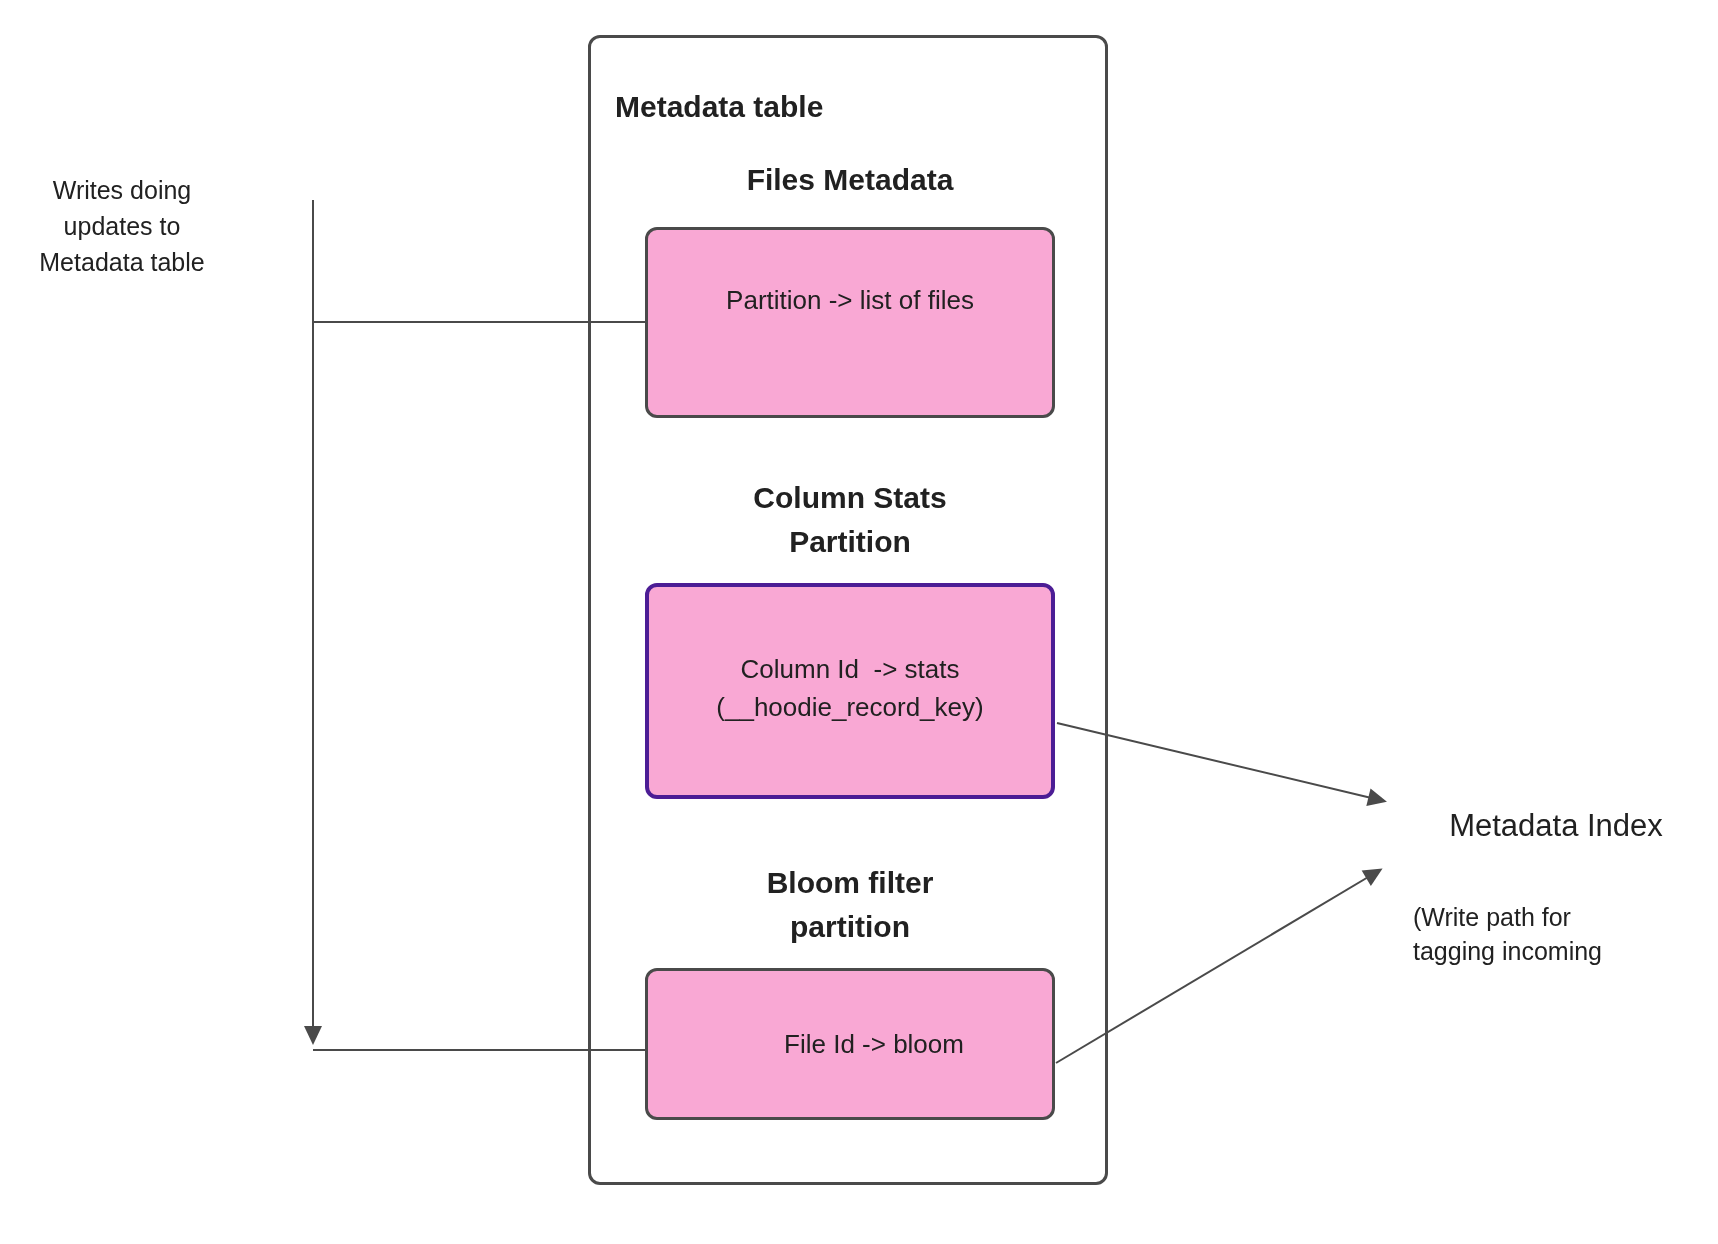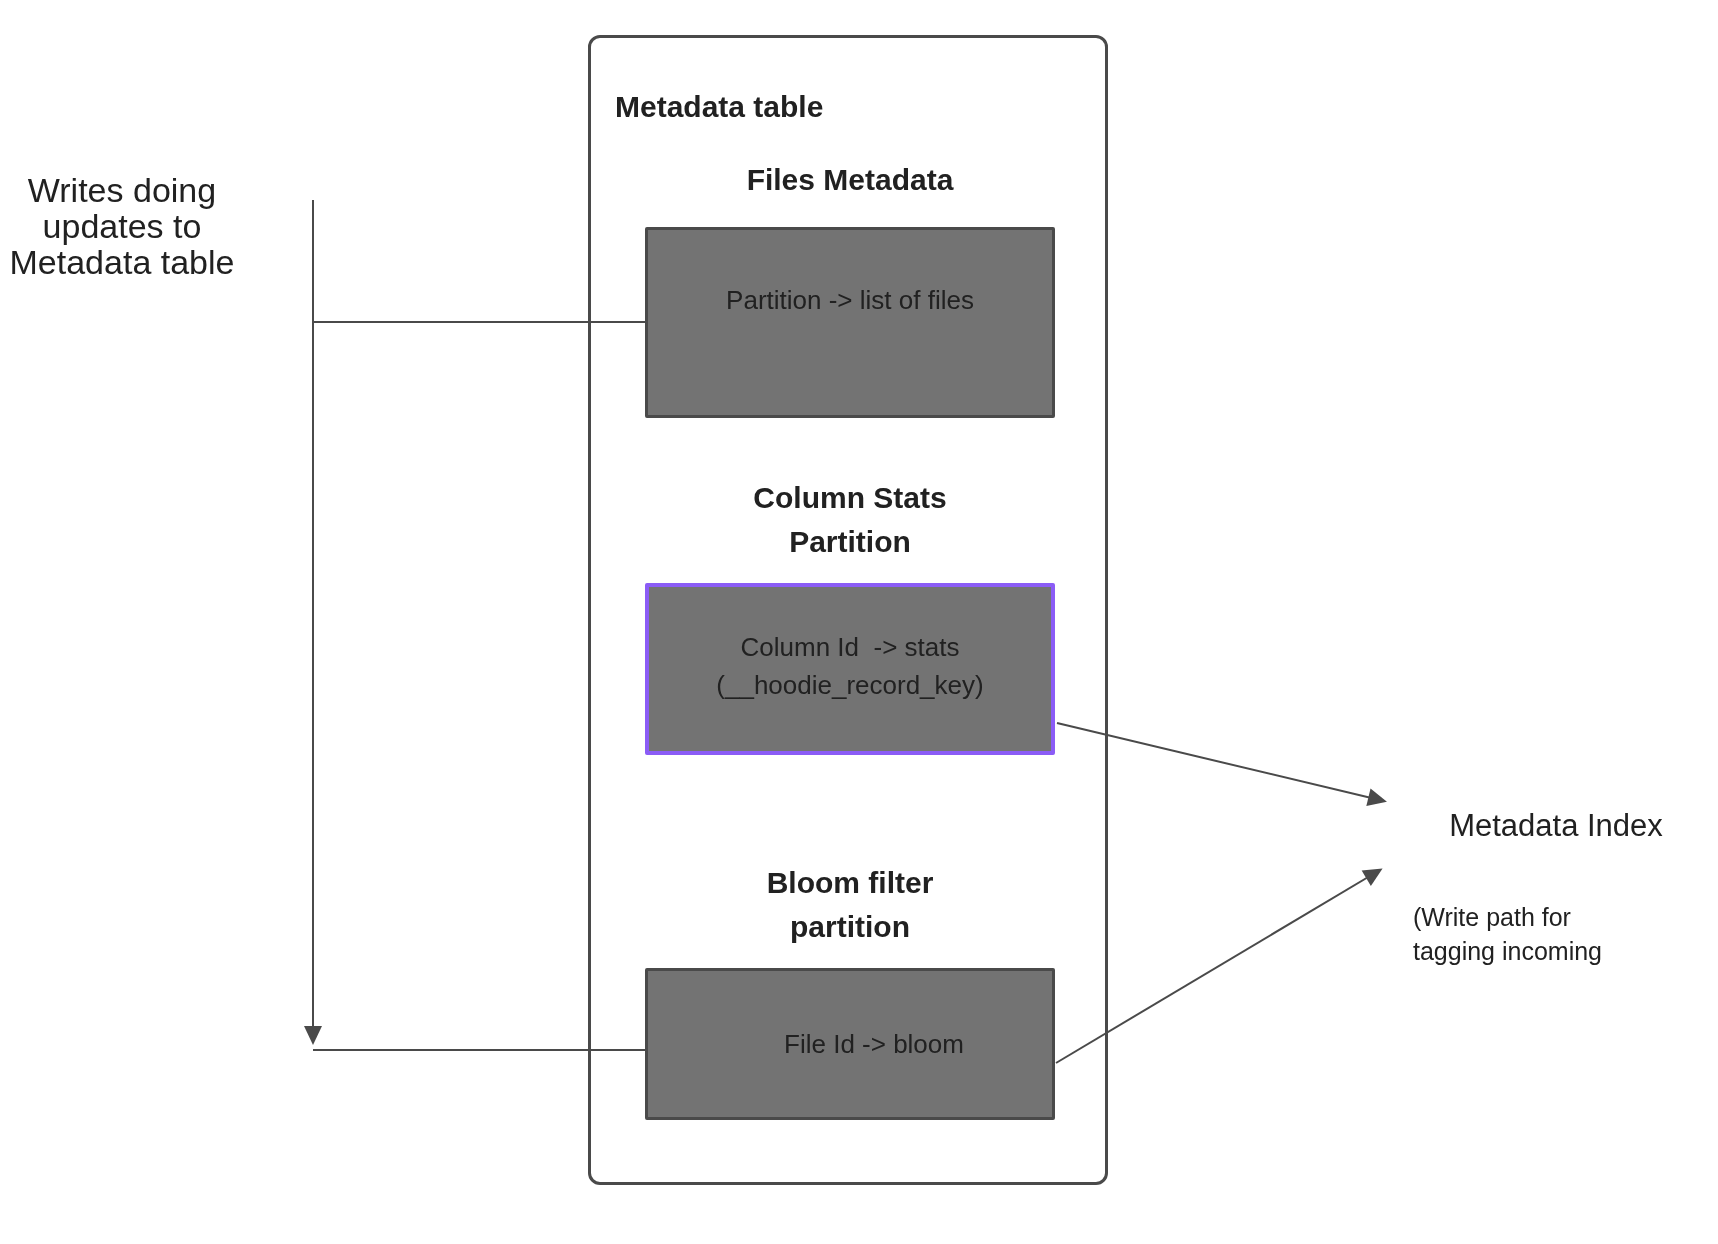--- a/index.html
+++ b/index.html
@@ -48,43 +48,43 @@
     text-align: center;
   }
   .heading-files  { top: 158px; }
   .heading-stats  { top: 476px; }
   .heading-bloom  { top: 861px; }
 
   .partition-box {
     left: 645px;
     width: 410px;
     border: 3px solid #4a4a4a;
-    border-radius: 2px;
-    background: #737373;
+    border-radius: 12px;
+    background: #f9a8d4;
     box-sizing: border-box;
     display: flex;
     flex-direction: column;
     align-items: center;
     justify-content: center;
   }
   .box-files { top: 227px; height: 191px; padding-bottom: 45px; }
-  .box-stats { top: 583px; height: 172px; border: 4px solid #8b5cf6; padding-bottom: 6px; }
+  .box-stats { top: 583px; height: 216px; border: 4px solid #4c1d95; padding-bottom: 6px; }
   .box-bloom { top: 968px; height: 152px; padding-left: 48px; }
 
   .body-line {
     font-size: 26px;
     line-height: 38px;
     text-align: center;
     white-space: pre-wrap;
   }
 
   .left-note {
     left: 7px; top: 172px;
     width: 230px;
-    font-size: 34px;
+    font-size: 25px;
     line-height: 36px;
     text-align: center;
   }
 
   .index-title {
     left: 1406px; top: 808px;
     width: 300px;
     font-size: 31px;
     font-weight: normal;
     text-align: center;

